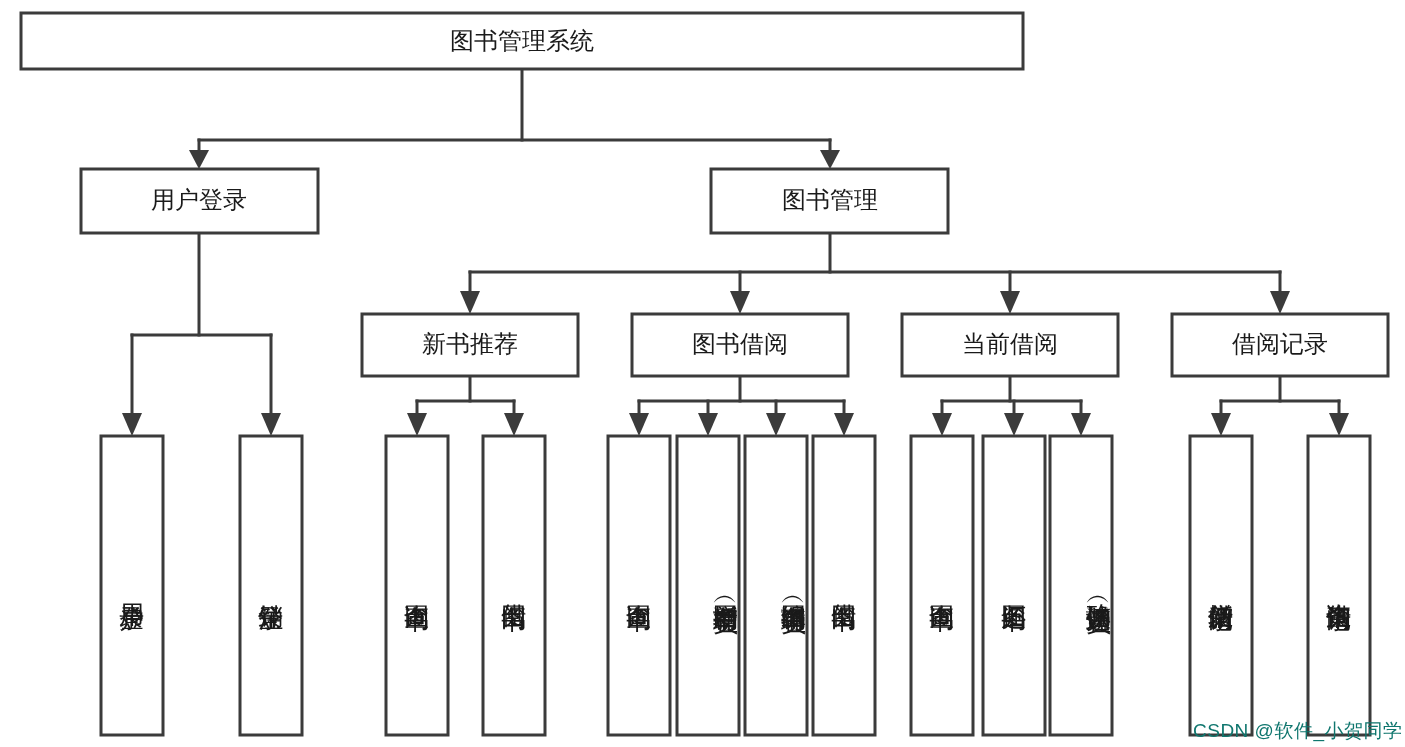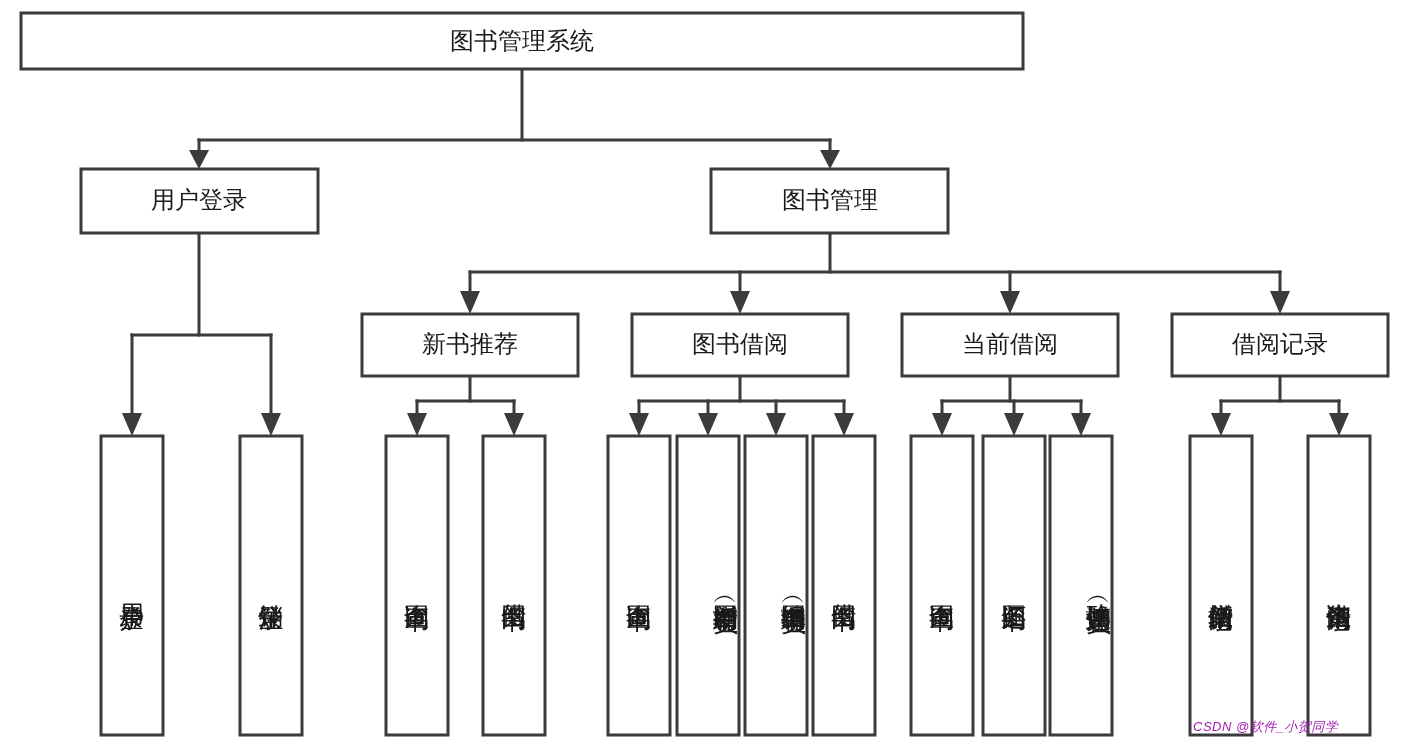--- a/index.html
+++ b/index.html
@@ -59,25 +59,24 @@
     color: #1a1a1a;
     white-space: nowrap;
     display: flex;
     align-items: center;
     justify-content: center;
     pointer-events: none;
   }
   .watermark {
     position: absolute;
     font-family: "Liberation Sans", "DejaVu Sans", sans-serif;
-    font-size: 13px;
-    color: #a21caf;
+    font-size: 19px;
+    color: #0f766e;
     white-space: nowrap;
     letter-spacing: 0.5px;
-    font-style: italic;
   }
 </style>
 </head>
 <body>
 
 <div id="diagram-root">
 
   <svg id="tree-svg" viewBox="0 0 1405 747">
     <defs>
       <marker id="arrow" viewBox="0 0 12 12" refX="6" refY="11" markerWidth="12" markerHeight="12" orient="auto-start-reverse">

